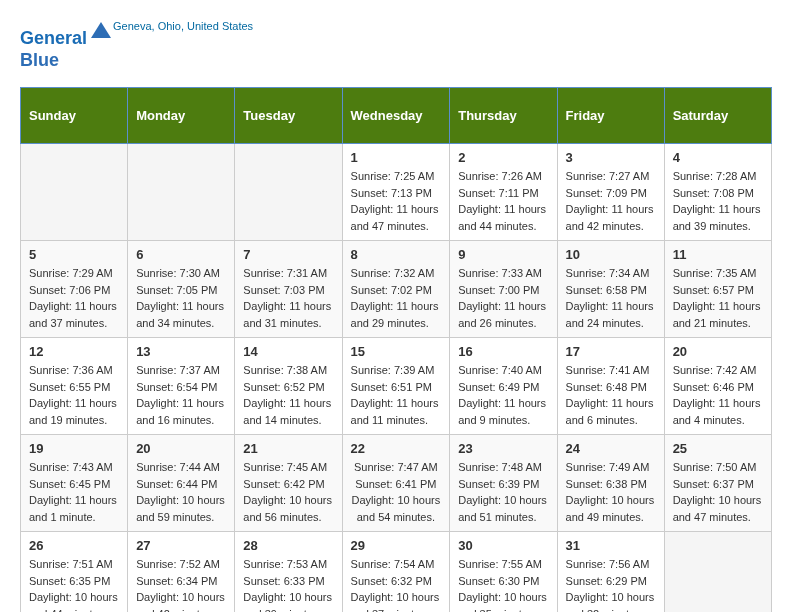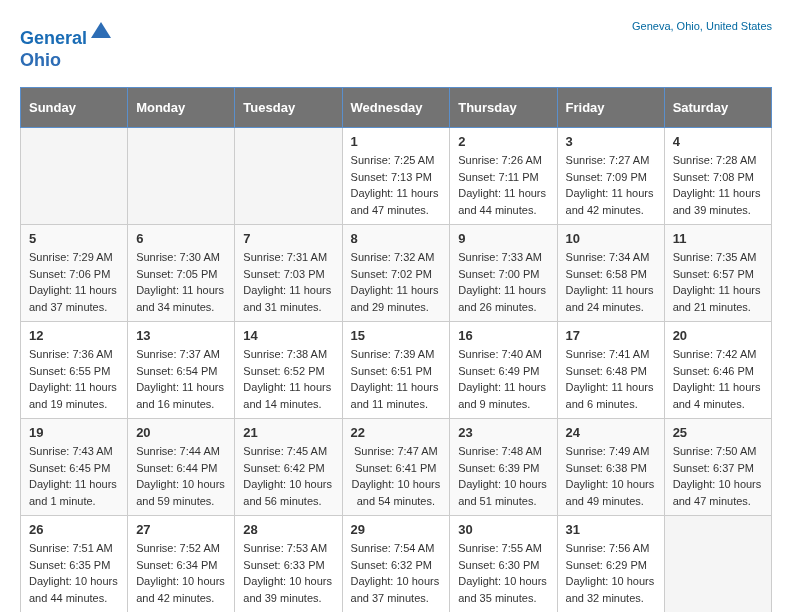--- a/index.html
+++ b/index.html
@@ -5,21 +5,20 @@
     * { box-sizing: border-box; margin: 0; padding: 0; }
     body {
       font-family: Arial, sans-serif;
       background: #fff;
       width: 792px;
       min-height: 612px;
       padding: 20px;
     }
     .header {
       display: flex;
-      justify-content: space-between;
       align-items: flex-start;
       margin-bottom: 16px;
     }
     .logo {
       display: flex;
       align-items: center;
     }
     .logo-text {
       font-size: 18px;
       font-weight: bold;
@@ -45,24 +44,24 @@
     .location {
       font-size: 11px;
       color: #0369a1;
     }
     .calendar {
       width: 100%;
       border-collapse: collapse;
       border: 1px solid #ccc;
     }
     .calendar th {
-      background-color: #737373;
+      background-color: #4d7c0f;
       color: #fff;
       text-align: left;
-      padding: 12px 8px;
+      padding: 20px 8px;
       font-size: 13px;
       border: 1px solid #5a8fcc;
     }
     .calendar td {
       vertical-align: top;
       padding: 6px 8px;
       border: 1px solid #ccc;
       font-size: 11px;
       color: #333;
       width: 108px;
@@ -88,21 +87,21 @@
 </head>
 <body>
 
 <div class="header">
   <div class="logo">
     <div>
       <div class="logo-text">
         <span>General</span><svg class="logo-icon" viewBox="0 0 24 24">
             <polygon points="12,2 22,18 2,18" fill="#2d6db5"></polygon>
           </svg><br>
-        <span style="color:#2d6db5; font-weight:bold;">Ohio</span>
+        <span style="color:#2d6db5; font-weight:bold;">Blue</span>
       </div>
     </div>
   </div>
   <div class="title-block">
     <div class="location">Geneva, Ohio, United States</div>
   </div>
 </div>
 
 <table class="calendar">
   <thead>

